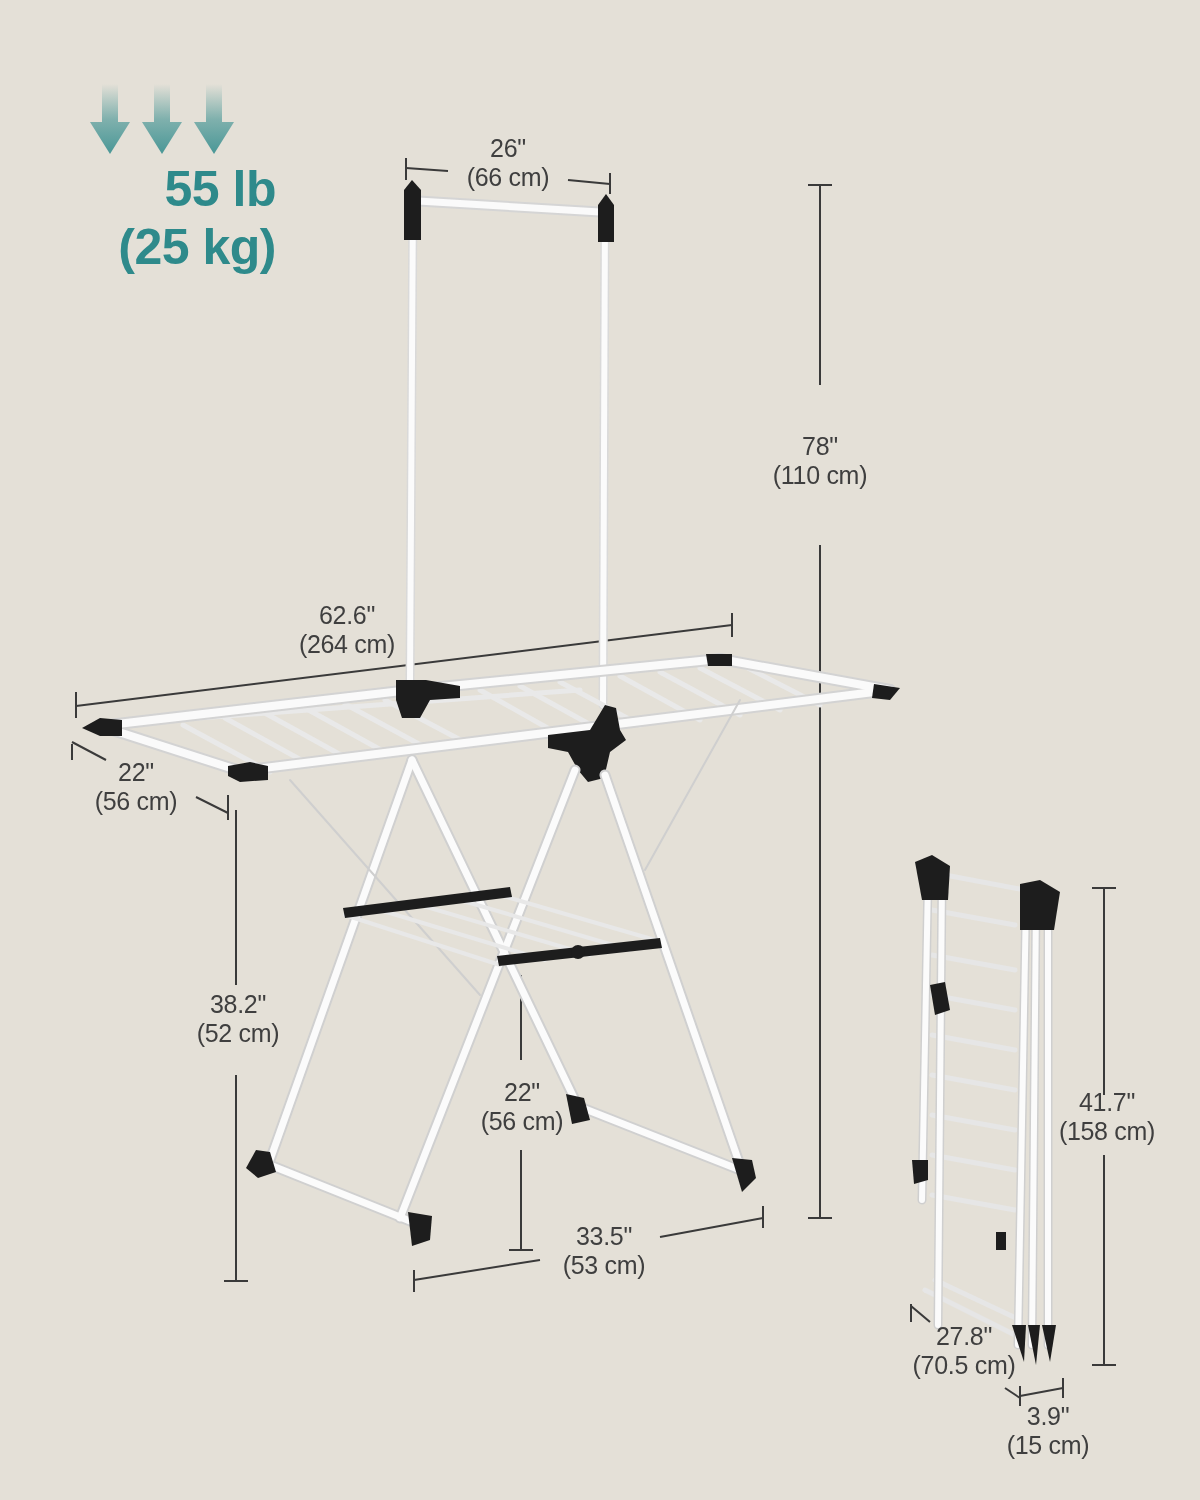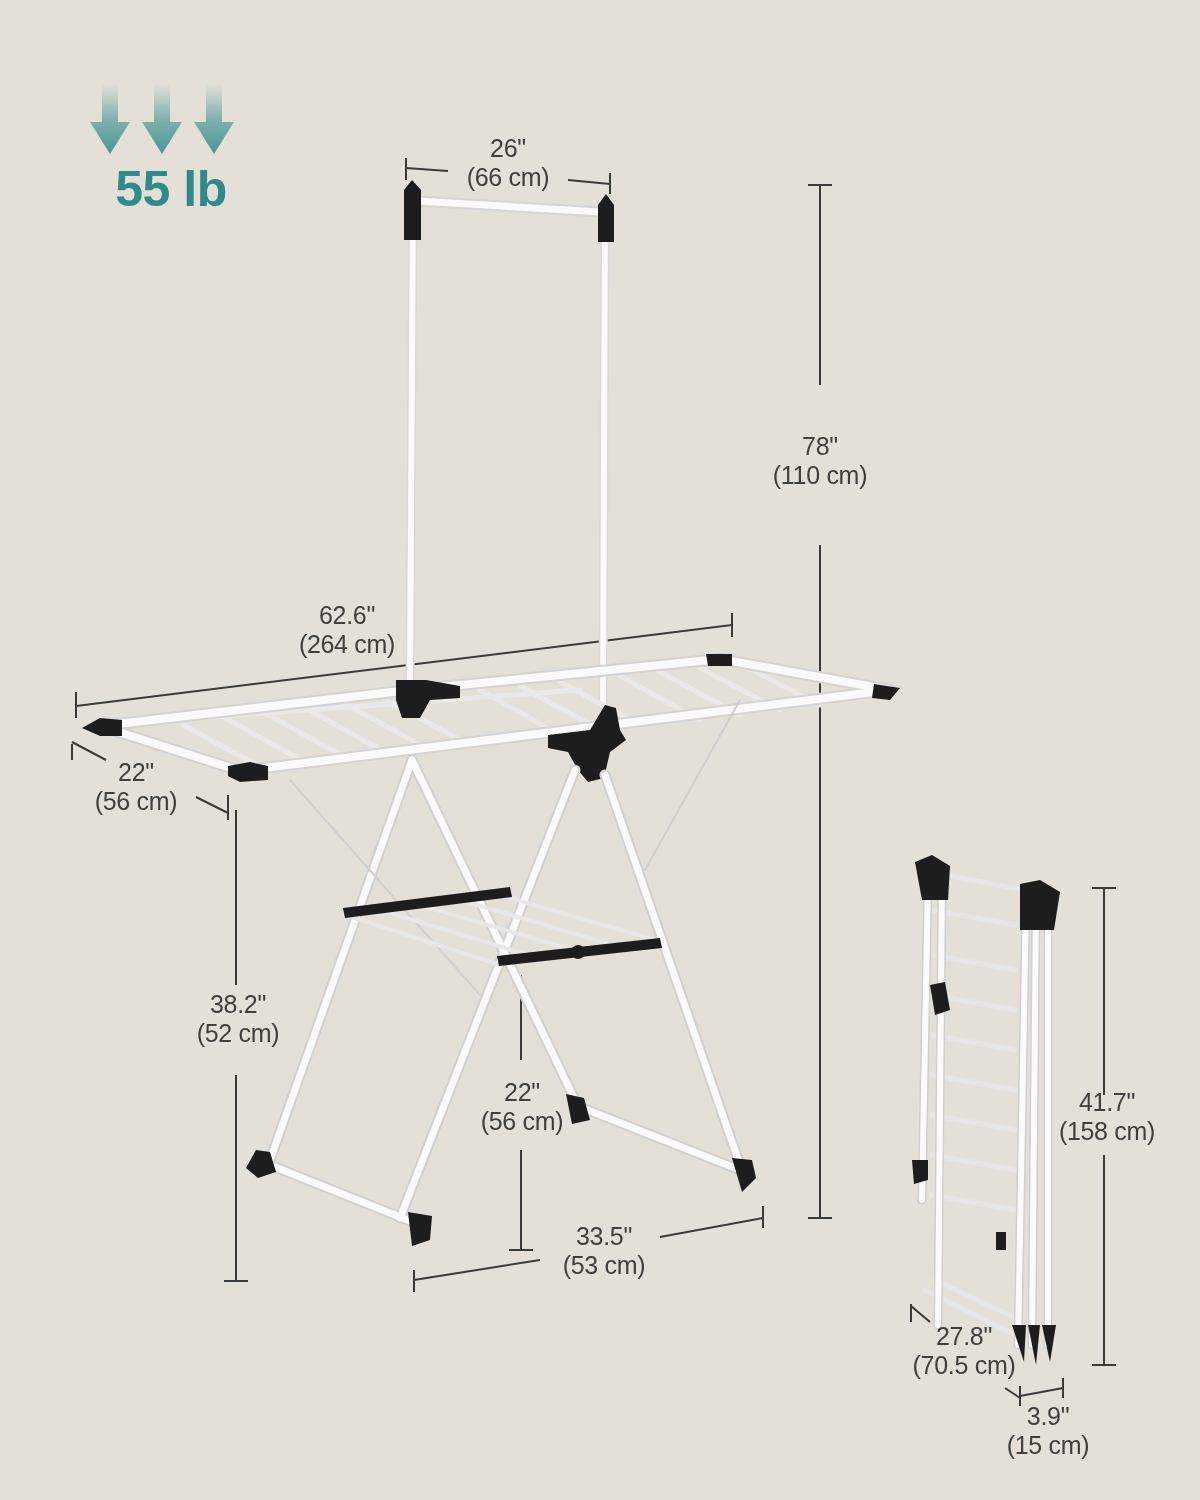--- a/index.html
+++ b/index.html
@@ -11,21 +11,21 @@
   }
   .stage { position: absolute; left: 0; top: 0; width: 1200px; height: 1500px; }
   svg.art { position: absolute; left: 0; top: 0; }
   .label {
     position: absolute; color: #3f3f3f; font-size: 25px; line-height: 29px;
     text-align: center; white-space: nowrap; font-weight: 400; letter-spacing: -0.3px;
   }
   .label span { display: block; }
   .weight {
     position: absolute; left: 66px; top: 160px; width: 210px;
-    color: #2e8a8b; font-weight: 700; font-size: 50px; line-height: 58px; text-align: center;
+    color: #2e8a8b; font-weight: 700; font-size: 50px; line-height: 58px; text-align: right;
     letter-spacing: -0.5px;
   }
   .weight span { display: block; }
   .arrows { position: absolute; left: 88px; top: 84px; width: 160px; height: 72px; }
 </style>
 </head>
 <body>
 
 <div class="stage">
 
@@ -226,20 +226,21 @@
           <stop offset="1" stop-color="#2e8a8b" stop-opacity="0.85"></stop>
         </linearGradient>
       </defs>
       <path d="M14 0 L30 0 L30 38 L42 38 L22 70 L2 38 L14 38 Z"></path>
       <path d="M66 0 L82 0 L82 38 L94 38 L74 70 L54 38 L66 38 Z"></path>
       <path d="M118 0 L134 0 L134 38 L146 38 L126 70 L106 38 L118 38 Z"></path>
     </g>
   </svg>
   <div class="weight">
     <span>55 lb</span>
+    <span>(25 kg)</span>
   </div>
 
   <div class="label" style="left:446px; top:134px; width:124px;">
     <span>26"</span>
     <span>(66 cm)</span>
   </div>
 
   <div class="label" style="left:752px; top:432px; width:136px;">
     <span>78"</span>
     <span>(110 cm)</span>

